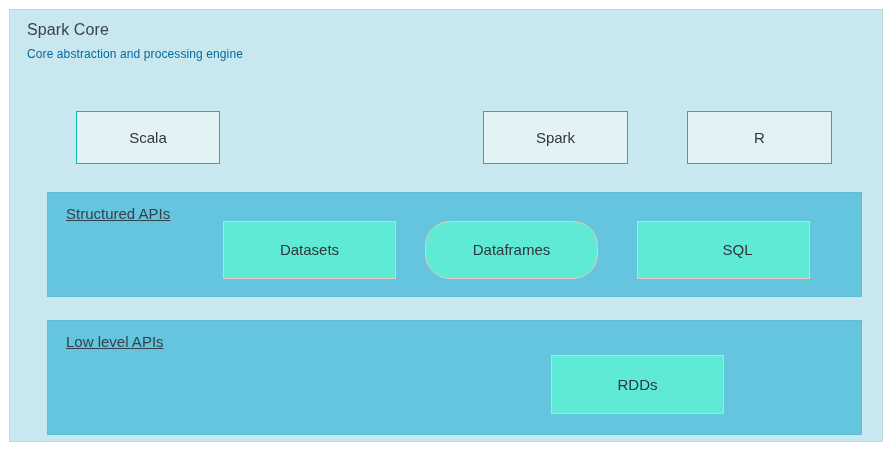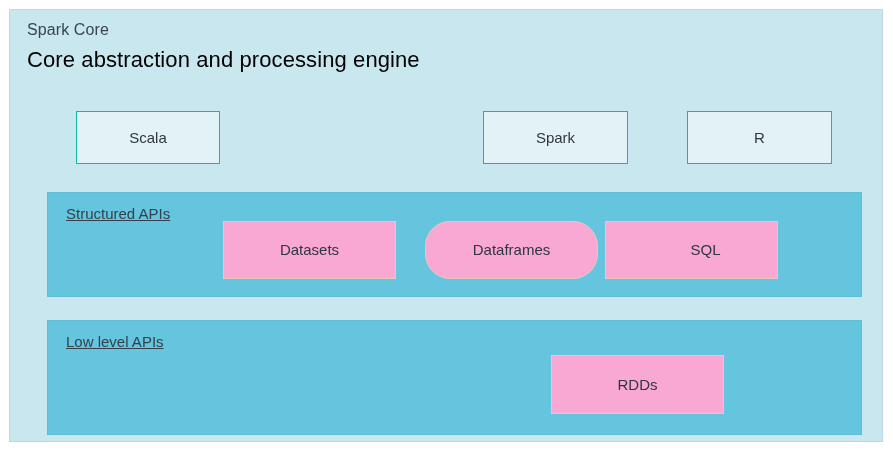--- a/index.html
+++ b/index.html
@@ -40,22 +40,22 @@
     top: 11px;
     font-size: 16px;
     color: #3b4350;
     letter-spacing: 0.1px;
     white-space: nowrap;
   }
   .core-subtitle {
     position: absolute;
     left: 17px;
     top: 37px;
-    font-size: 22px;
-    color: #000000;
+    font-size: 12px;
+    color: #0369a1;
     letter-spacing: 0.1px;
     white-space: nowrap;
   }
 
   
   .lang-box {
     position: absolute;
     top: 101px;
     height: 53px;
     background: #e3f2f5;
@@ -90,36 +90,36 @@
     top: 12px;
     font-size: 15px;
     color: #33414c;
     white-space: nowrap;
     text-decoration: underline;
   }
 
   
   .comp-box {
     position: absolute;
-    background: #f9a8d4;
+    background: #5eead4;
     border: 1px solid #e8c9c0;
     box-sizing: border-box;
     display: flex;
     align-items: center;
     justify-content: center;
     text-align: center;
     font-size: 15px;
     color: #2f3640;
     line-height: 1.32;
   }
 
   
   .sa-0 { left: 175px; top: 28px; width: 173px; height: 58px; }
   .sa-1 { left: 377px; top: 28px; width: 173px; height: 58px; border-radius: 25px; }
-  .sa-2 { left: 557px; top: 28px; width: 173px; height: 58px; padding-left: 28px; }
+  .sa-2 { left: 589px; top: 28px; width: 173px; height: 58px; padding-left: 28px; }
 
   
   .ll-0 { left: 239px; top: 34px; width: 172px; height: 59px; }
   .ll-1 { left: 503px; top: 34px; width: 173px; height: 59px; }
 </style>
 </head>
 <body>
 
 <div id="canvas">
 

